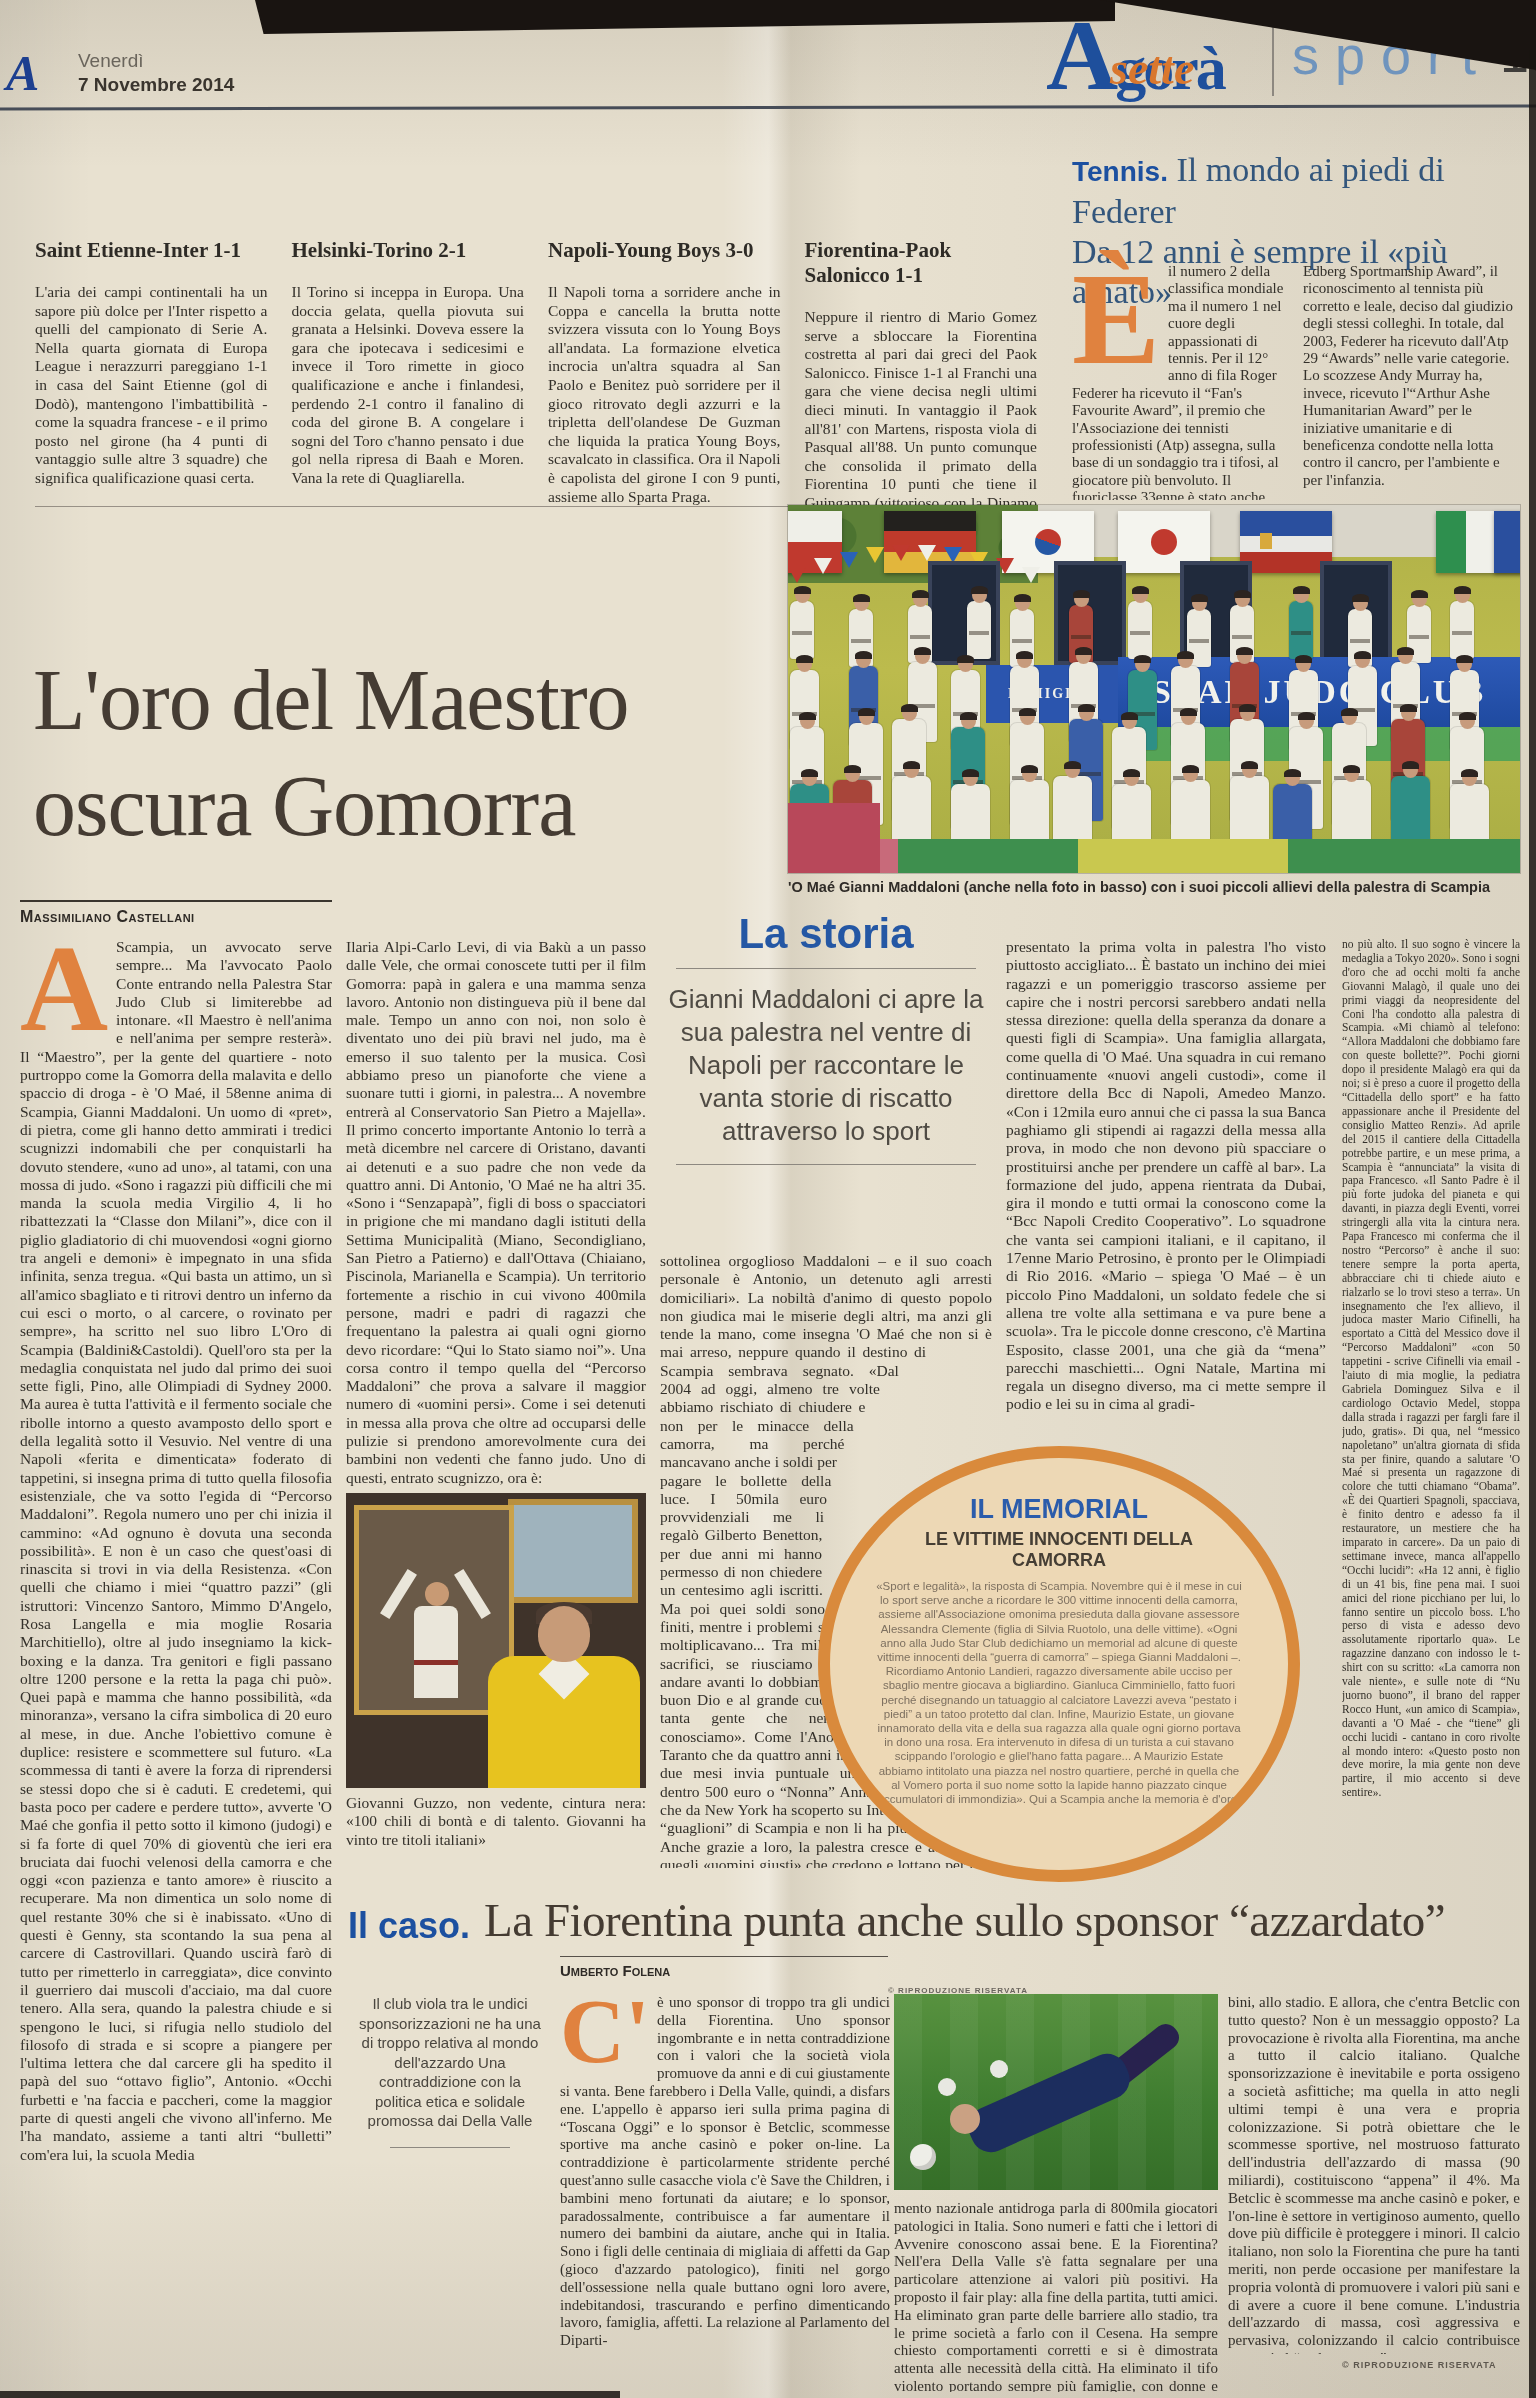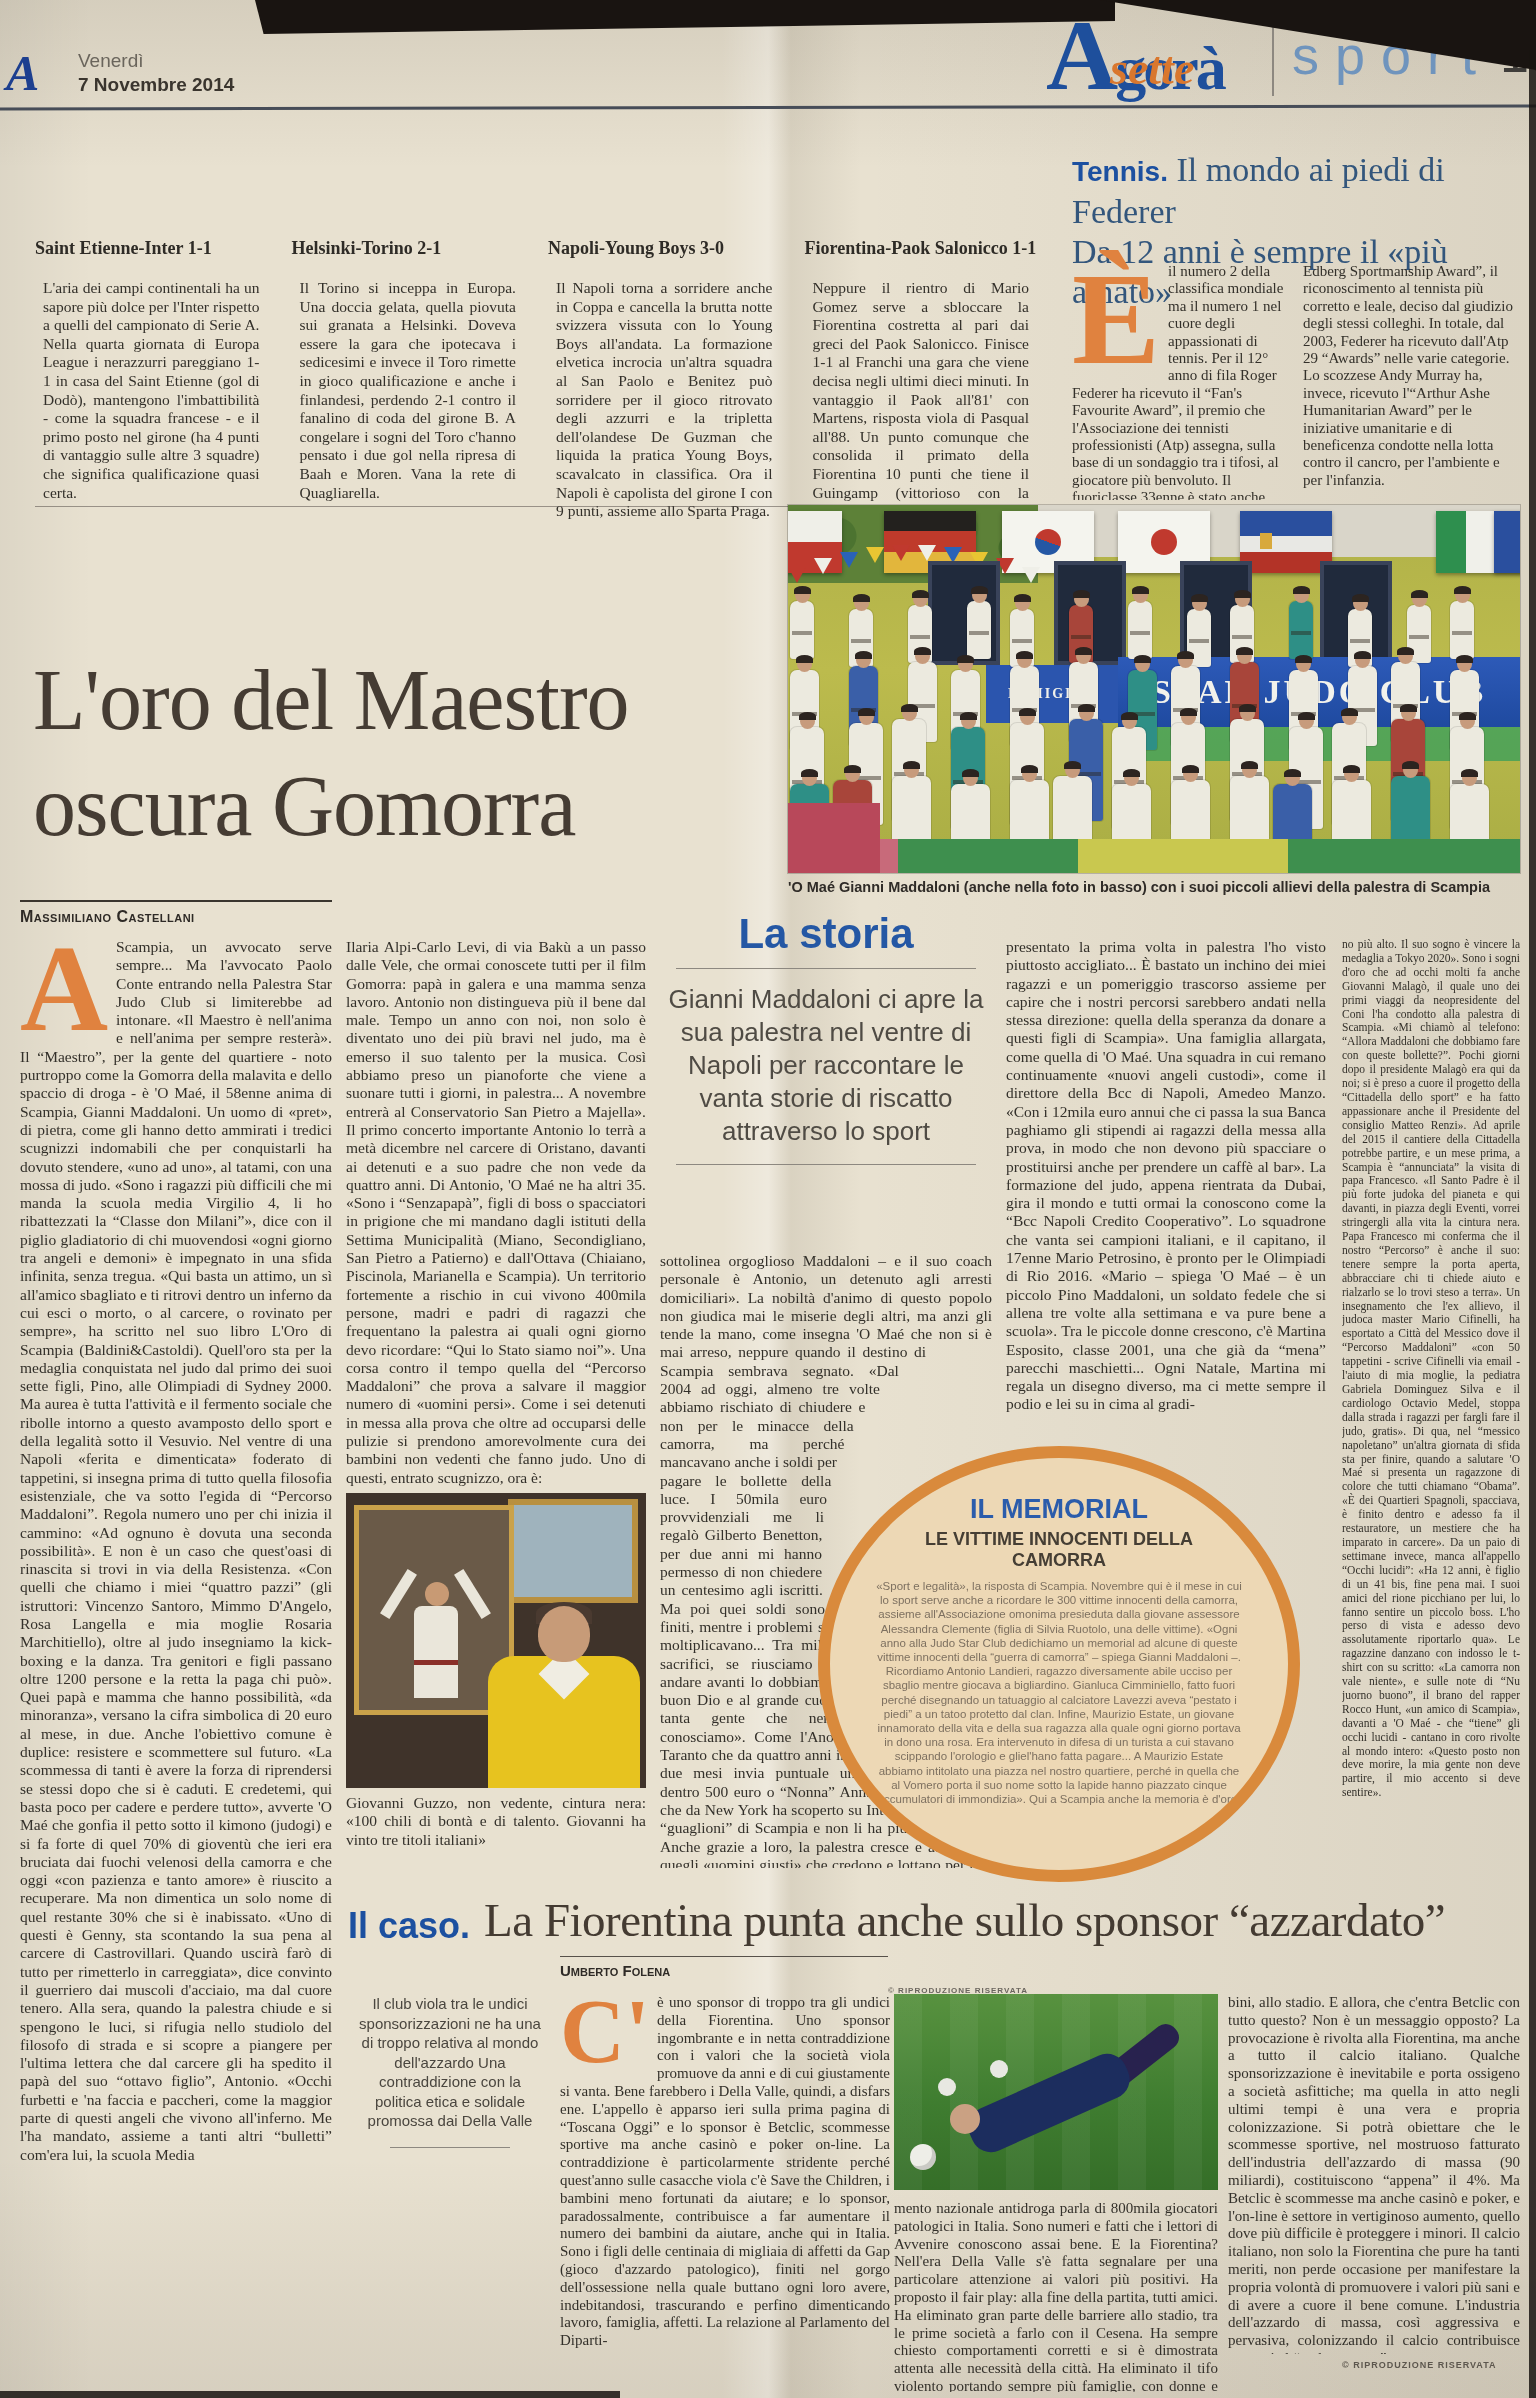--- a/index.html
+++ b/index.html
@@ -32,22 +32,22 @@
     font-size:54px;color:#6f94bd;letter-spacing:16px;}
   .mh-page{position:absolute;left:460px;top:24px;font-family:"Liberation Sans",sans-serif;
     font-size:52px;color:#3f3d3a;}
   .header-rule{position:absolute;left:0;top:106px;width:1536px;height:3px;background:#474d58;transform:rotate(-.12deg);}
   
   .el-head{position:absolute;left:35px;top:146px;width:1015px;display:flex;align-items:baseline;gap:16px;}
   .kicker-blue{font-family:"Liberation Sans",sans-serif;font-weight:bold;color:#1c50a0;}
   .el-head .kicker-blue{font-size:30px;}
   .el-headline{font-size:46px;color:#403a30;letter-spacing:-.5px;white-space:nowrap;}
   .el-cols{position:absolute;left:35px;top:238px;width:1002px;display:grid;grid-template-columns:repeat(4,1fr);gap:24px;}
-  .col-title{font-weight:bold;font-size:18px;color:#2e2b26;margin:0 0 20px 0;}
-  .serif-body{font-size:15.5px;line-height:18.6px;text-align:justify;margin:8px;hyphens:auto;}
+  .col-title{font-weight:bold;font-size:21px;color:#2e2b26;margin:0 0 20px 0;}
+  .serif-body{font-size:15.5px;line-height:18.6px;text-align:justify;margin:0;hyphens:auto;}
   .el-rule{position:absolute;left:35px;top:506px;width:1002px;height:1px;background:#57514a;opacity:.55;}
   
   .tn-head{position:absolute;left:1072px;top:150px;width:452px;font-size:34px;line-height:40px;color:#33567c;}
   .tn-head .kicker-blue{font-size:28px;}
   .tn-cols{position:absolute;left:1072px;top:248px;width:448px;height:252px;display:grid;grid-template-columns:1fr 1fr;gap:14px;overflow:hidden;}
   .tn-cols p{font-size:15px;line-height:17.4px;}
   .dropcap{float:left;font-weight:bold;color:#e0823f;font-family:"Liberation Serif",serif;}
   .tn-drop{font-size:132px;line-height:112px;padding-right:8px;}
   
   .scampia{position:absolute;left:152px;top:505px;height:152px;}

